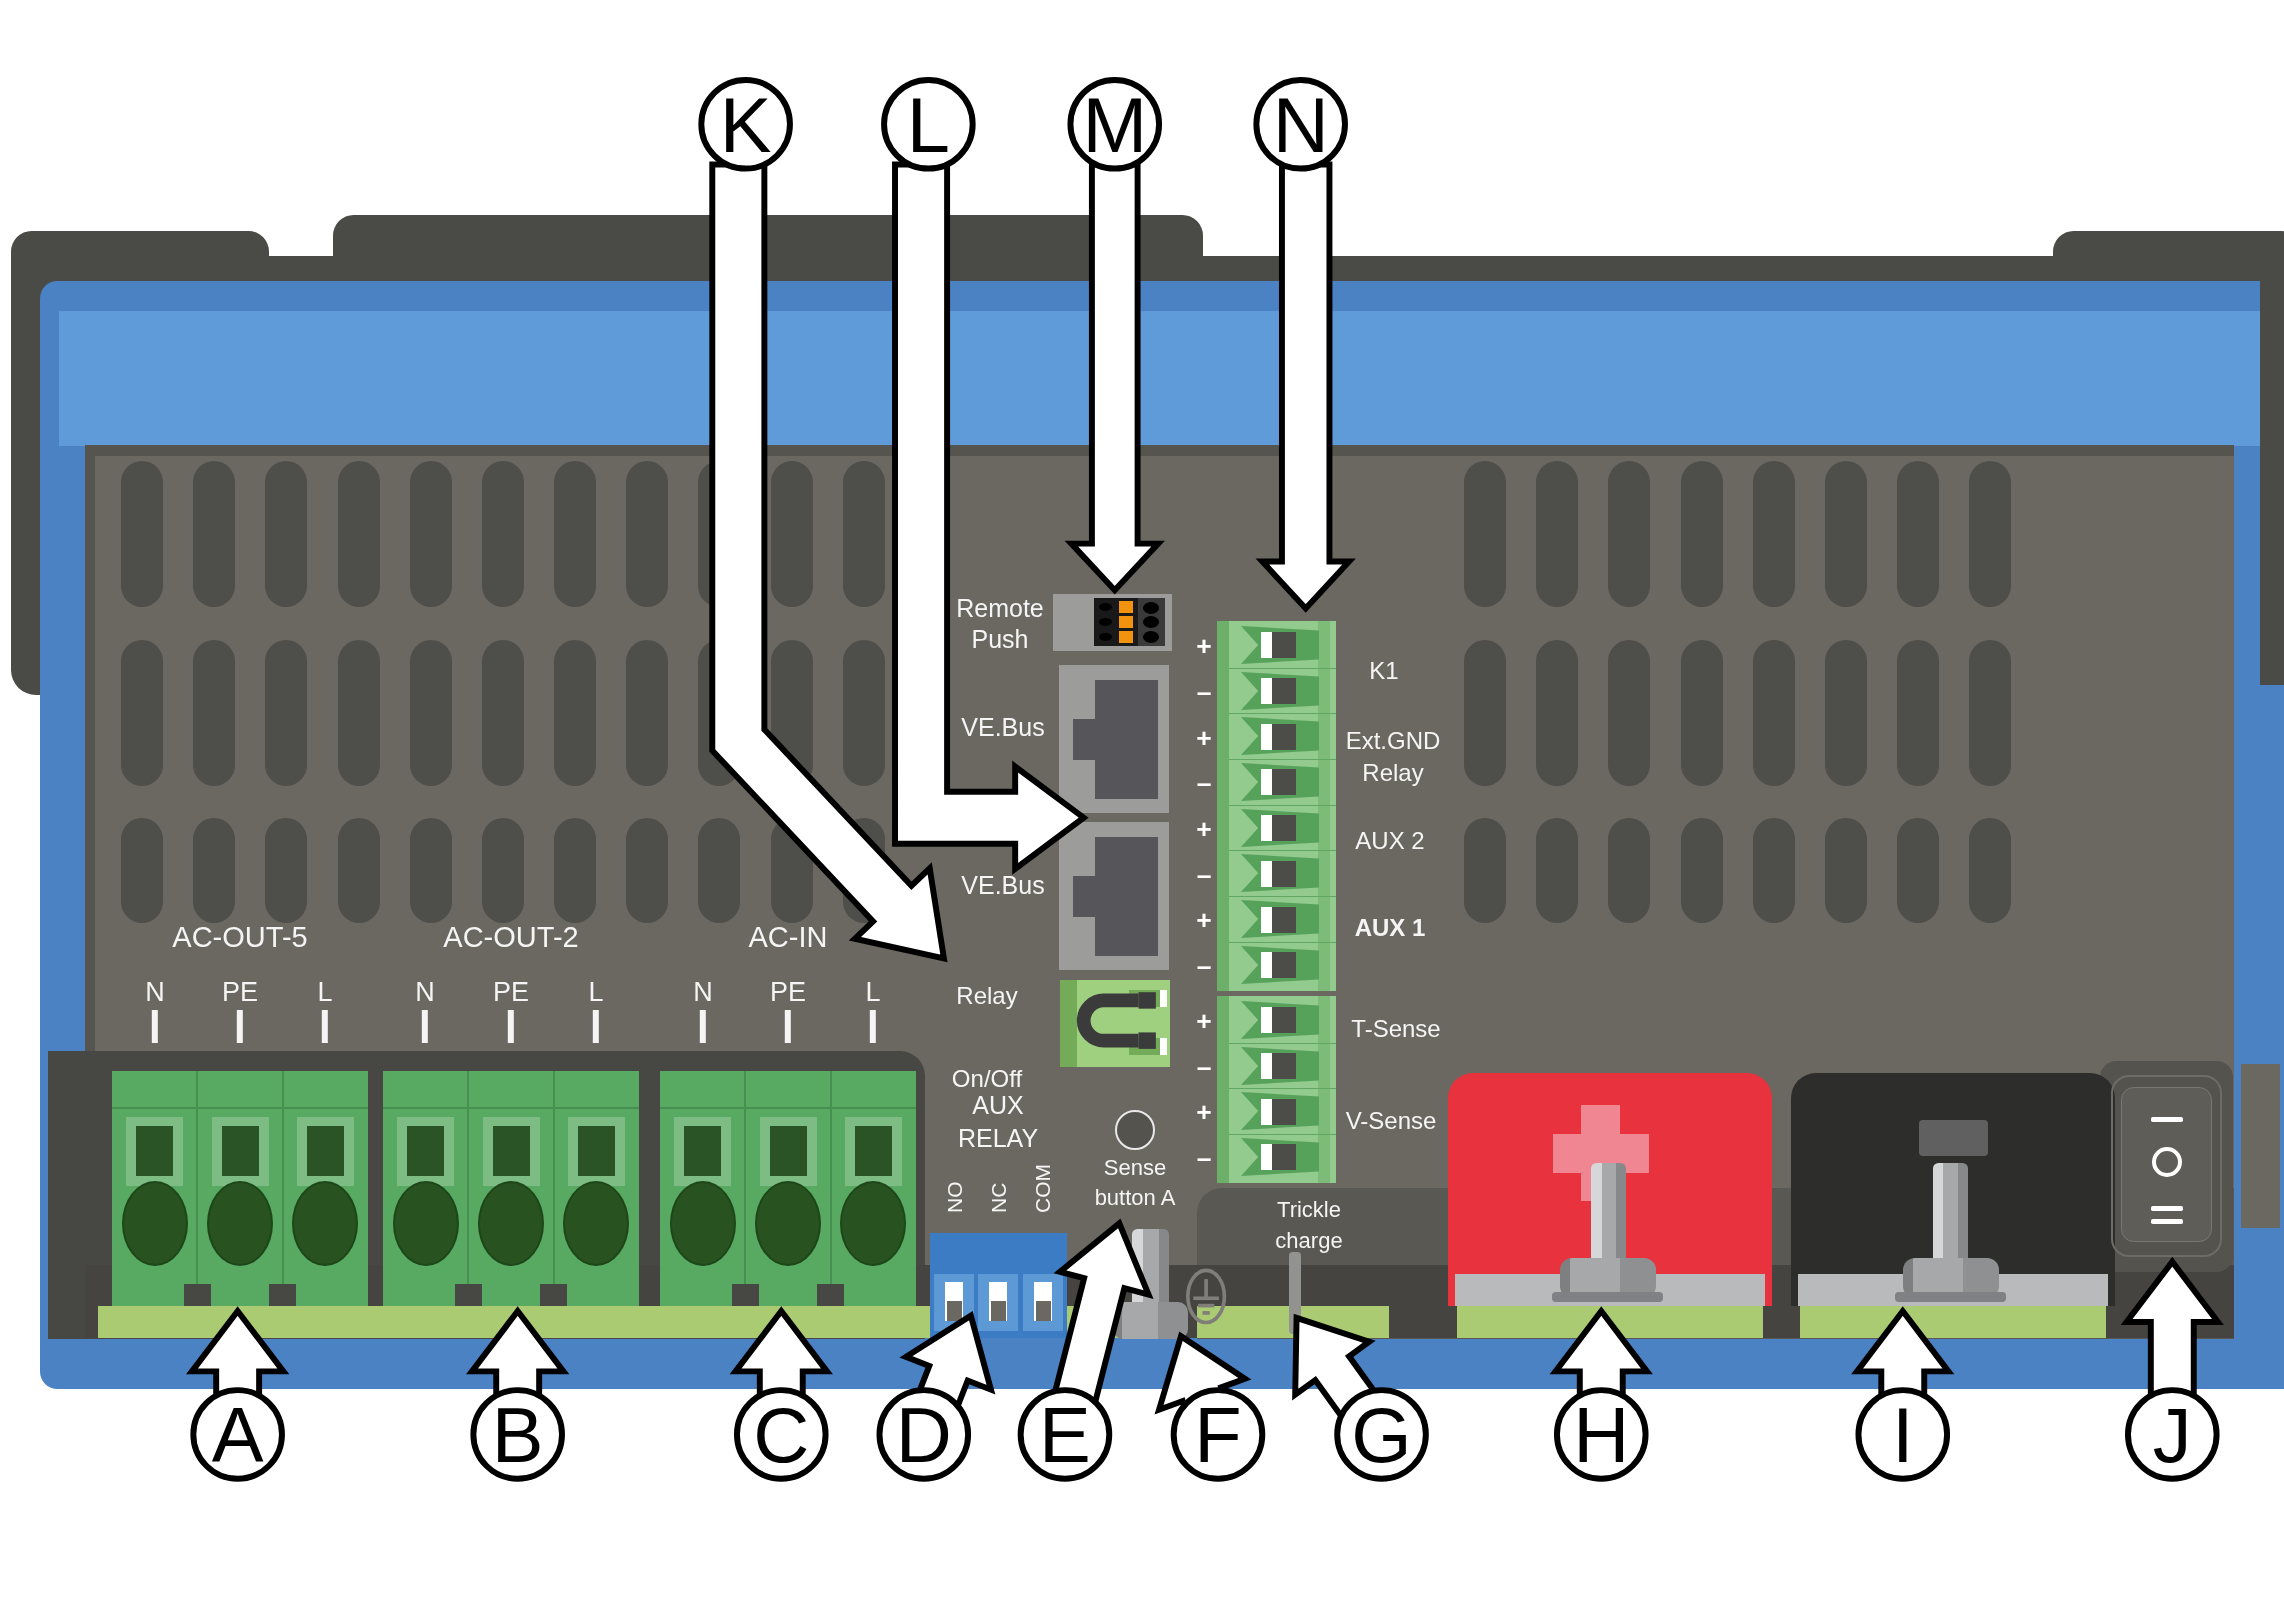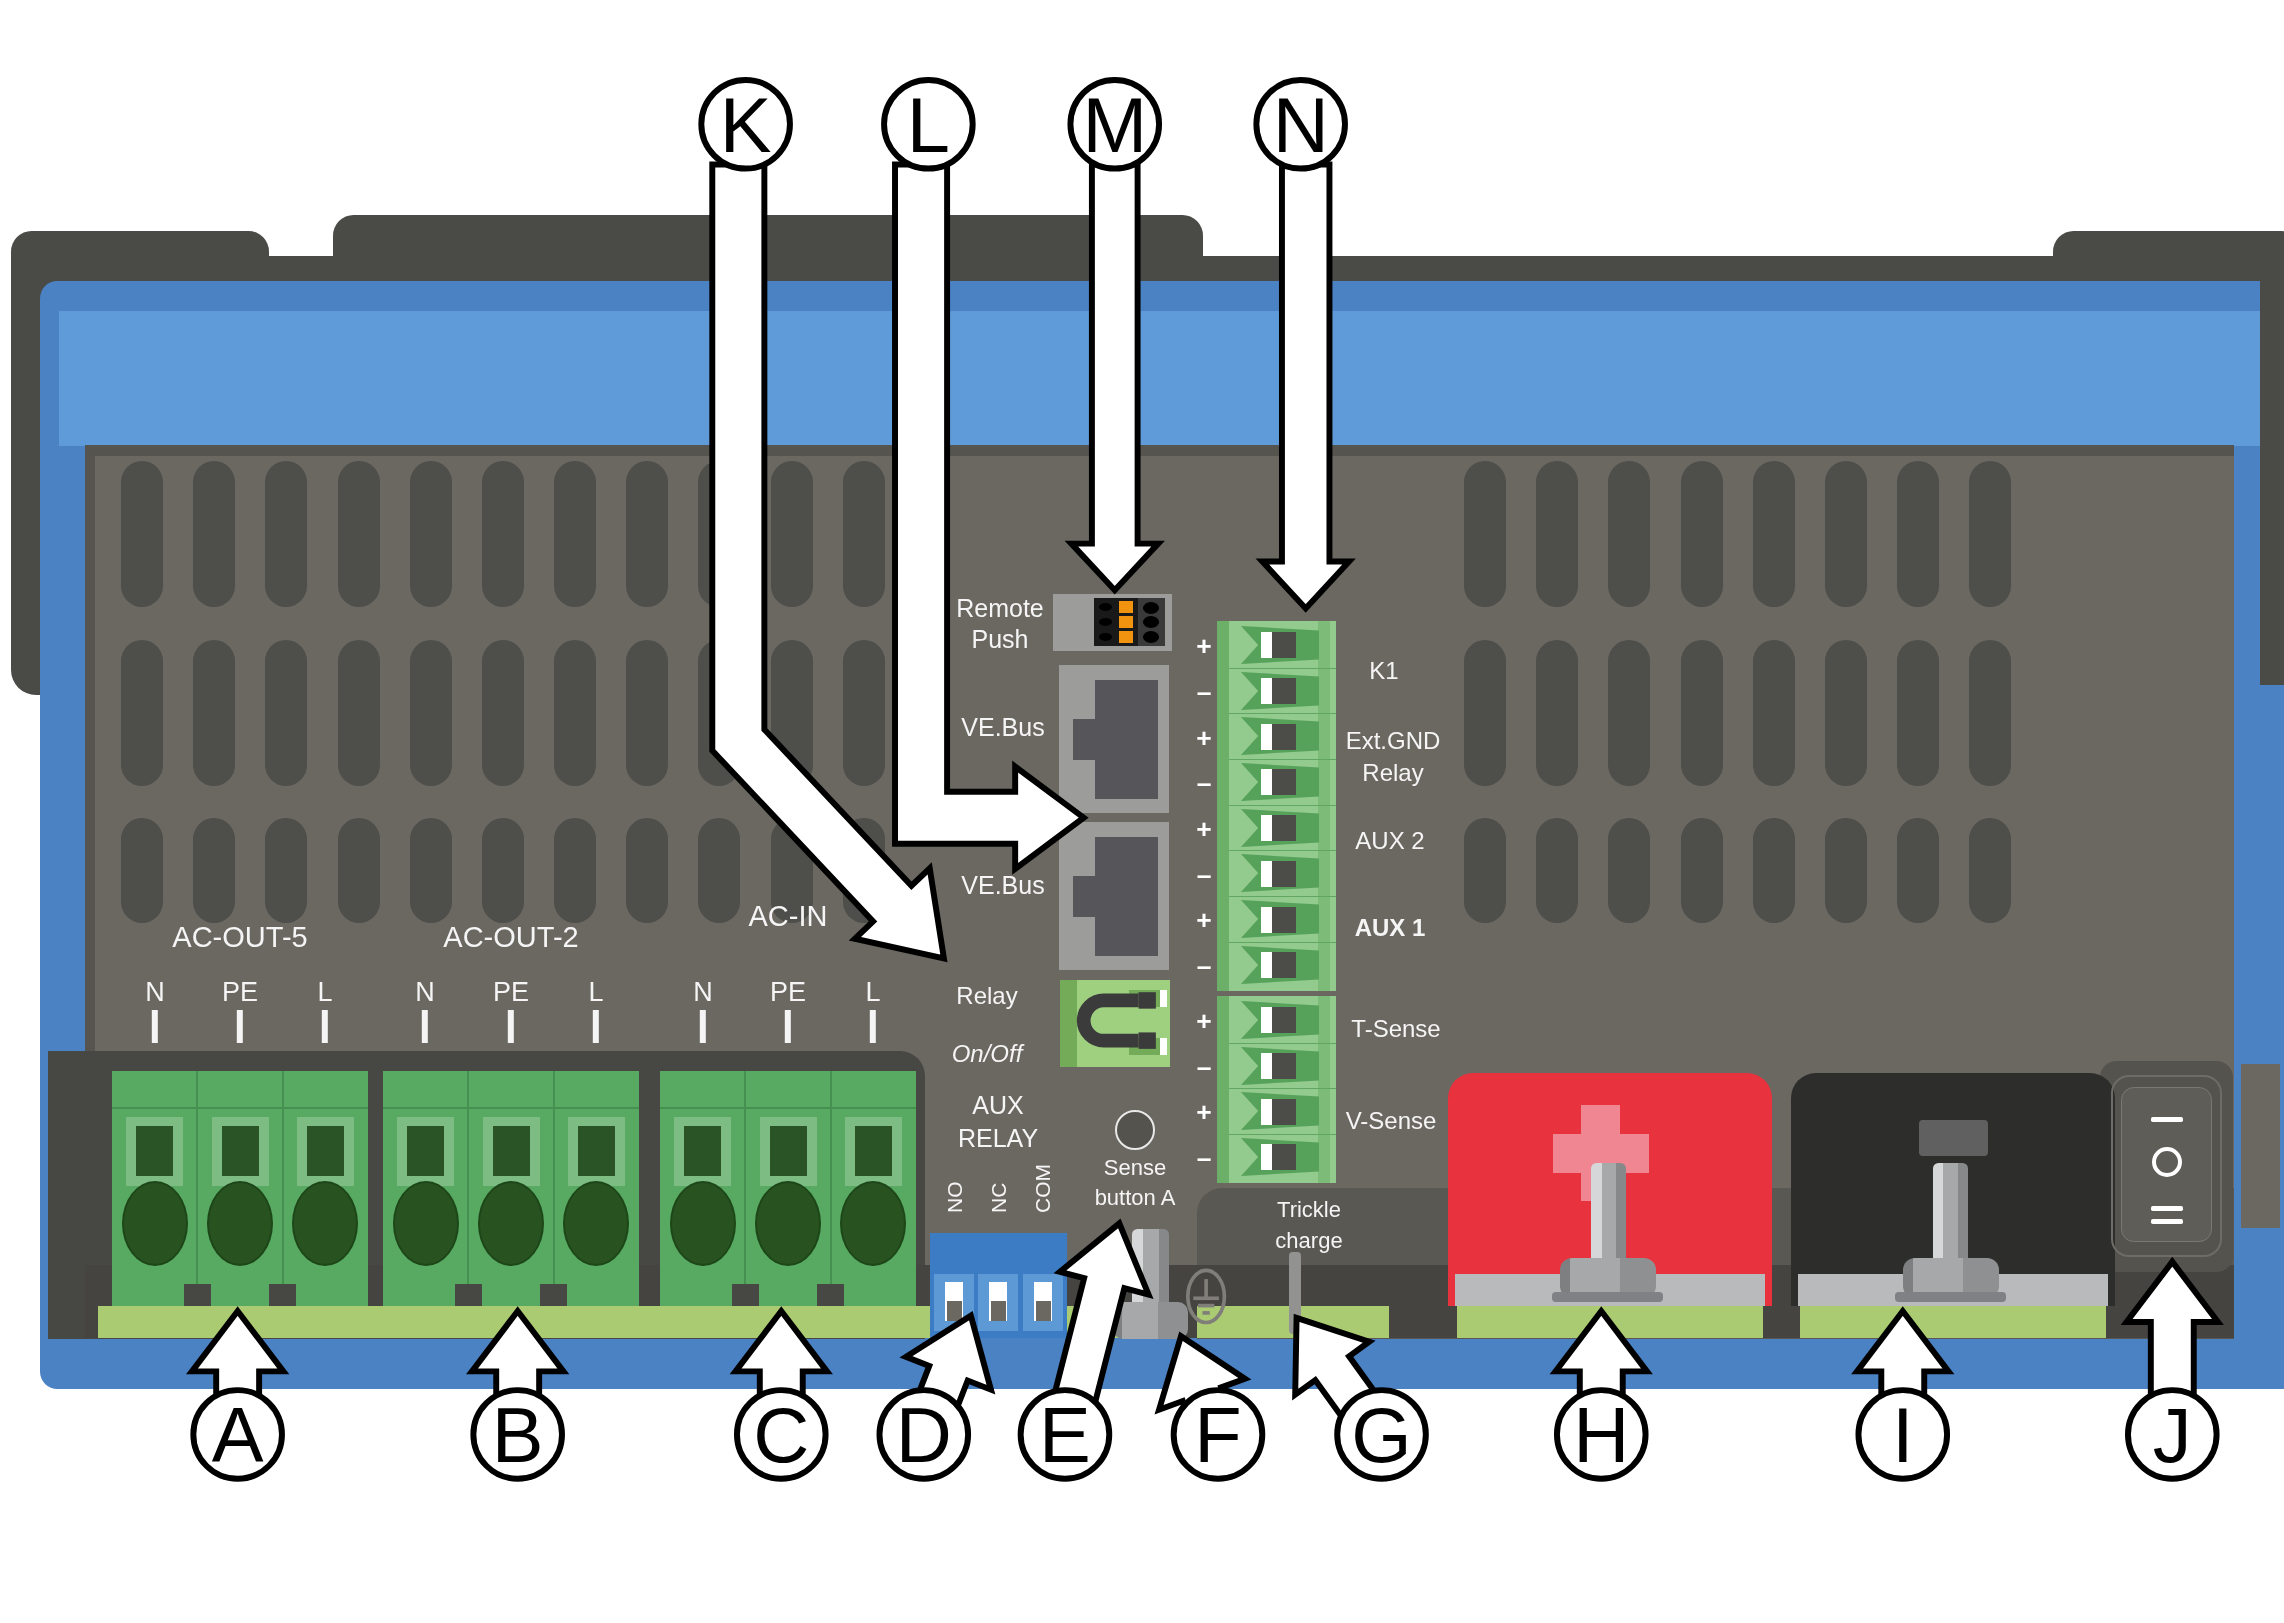--- a/index.html
+++ b/index.html
@@ -147,21 +147,21 @@
         <div class="abs" style="left: 185px; top: 46px; width: 57px; height: 69px; background: rgb(125, 189, 131);"></div>
         <div class="abs" style="left: 195px; top: 55px; width: 37px; height: 50px; background: rgb(42, 83, 38);"></div>
         <div class="abs" style="left: 180px; top: 110px; width: 66px; height: 85px; background: rgb(40, 82, 31); border: 2.7px solid rgb(29, 71, 25); border-radius: 50%; box-sizing: border-box;"></div>
       </div>
       <div class="txt t60" style="left: 425px; top: 992px;">N</div>
       <div class="tick" style="left: 425px; top: 1010px;"></div>
       <div class="txt t60" style="left: 511px; top: 992px;">PE</div>
       <div class="tick" style="left: 511px; top: 1010px;"></div>
       <div class="txt t60" style="left: 596px; top: 992px;">L</div>
       <div class="tick" style="left: 596px; top: 1010px;"></div>
-      <div class="txt t64" style="left: 788px; top: 916px;">AC-IN</div>
+      <div class="txt t64" style="left: 788px; top: 937px;">AC-IN</div>
       <div class="abs" style="left: 660px; top: 1071px; width: 256px; height: 235px; background: rgb(88, 169, 97);">
         <div class="abs" style="left: 0px; top: 36px; width: 256px; height: 1.8px; background: rgb(70, 145, 81);"></div>
         <div class="abs" style="left: 84px; top: 0px; width: 1.8px; height: 235px; background: rgb(70, 145, 81);"></div>
         <div class="abs" style="left: 72px; top: 213px; width: 27px; height: 22px; background: rgb(71, 71, 68);"></div>
         <div class="abs" style="left: 170px; top: 0px; width: 1.8px; height: 235px; background: rgb(70, 145, 81);"></div>
         <div class="abs" style="left: 157px; top: 213px; width: 27px; height: 22px; background: rgb(71, 71, 68);"></div>
         <div class="abs" style="left: 14.3px; top: 46px; width: 57px; height: 69px; background: rgb(125, 189, 131);"></div>
         <div class="abs" style="left: 24px; top: 55px; width: 37px; height: 50px; background: rgb(42, 83, 38);"></div>
         <div class="abs" style="left: 9.7px; top: 110px; width: 66px; height: 85px; background: rgb(40, 82, 31); border: 2.7px solid rgb(29, 71, 25); border-radius: 50%; box-sizing: border-box;"></div>
         <div class="abs" style="left: 100px; top: 46px; width: 57px; height: 69px; background: rgb(125, 189, 131);"></div>
@@ -232,21 +232,21 @@
      <div class="abs" style="left:13.7px;top:54px;width:23px;height:41px;background:#56565a;"></div>
   </div>
 
   <div class="txt t54" style="left:1003px;top:885px;">VE.Bus</div>
   <div class="abs" style="left:1059px;top:822px;width:110px;height:148px;background:#9c9c9a;">
      <div class="abs" style="left:36px;top:14.6px;width:63px;height:119px;background:#56565a;"></div>
      <div class="abs" style="left:13.7px;top:54px;width:23px;height:41px;background:#56565a;"></div>
   </div>
 
   <div class="txt t52" style="left:987px;top:996px;">Relay</div>
-  <div class="txt t52" style="left:987px;top:1054px;font-style:italic;">On/Off</div>
+  <div class="txt t52" style="left:987px;top:1079px;">On/Off</div>
   <div class="abs" style="left:1060px;top:980px;width:110px;height:87px;background:#9fd080;">
      <div class="abs" style="left:0;top:0;width:17.4px;height:87px;background:#74ab59;"></div>
      <div class="abs" style="left:69px;top:10px;width:31px;height:17.4px;background:#74ab59;"></div>
      <div class="abs" style="left:69px;top:58px;width:31px;height:17.4px;background:#74ab59;"></div>
      <div class="abs" style="left:100px;top:10px;width:7.3px;height:17.4px;background:#ffffff;"></div>
      <div class="abs" style="left:100px;top:58px;width:7.3px;height:17.4px;background:#ffffff;"></div>
   </div>
 
   <div id="terminal-strip">
       <div class="abs" style="left: 1217px; top: 621px; width: 119px; height: 370px; background: rgb(147, 202, 142);">

